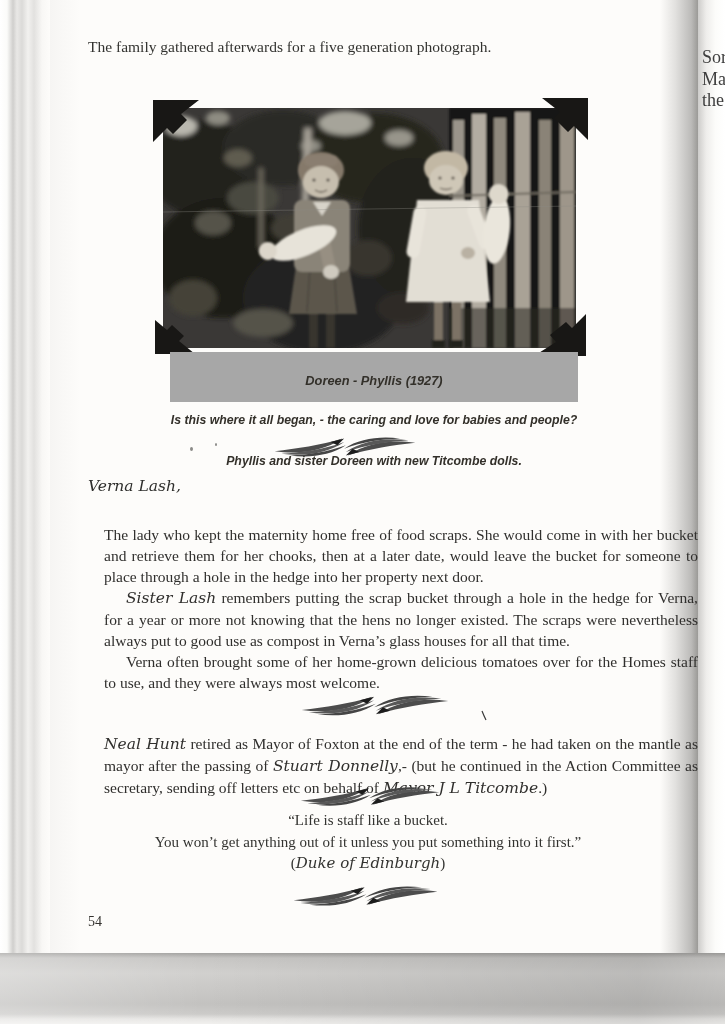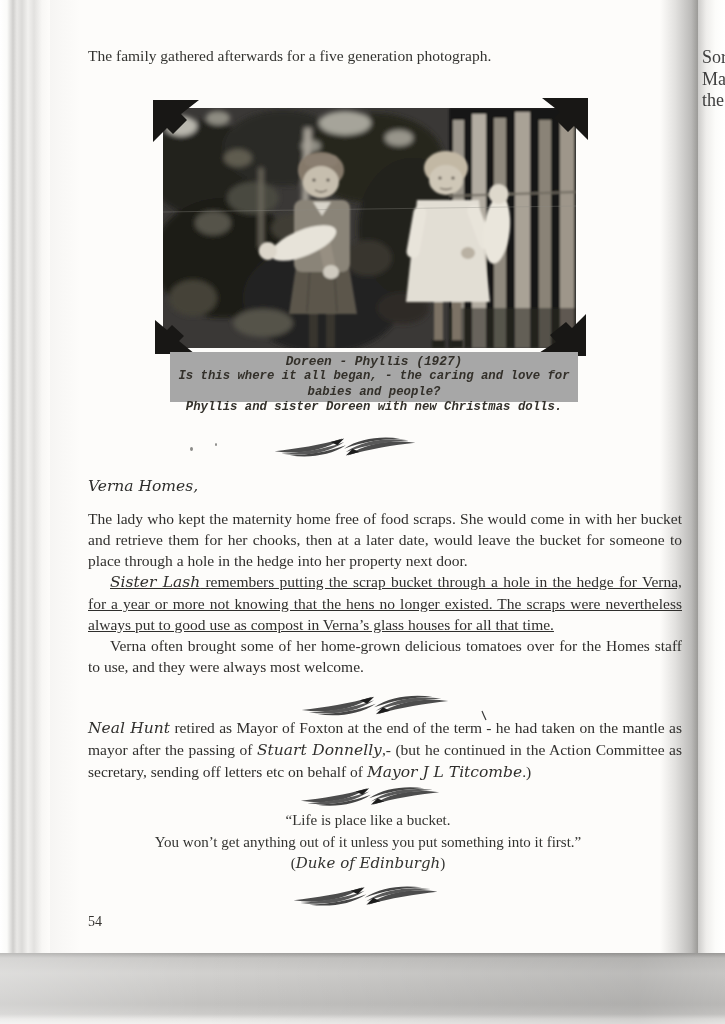--- a/index.html
+++ b/index.html
@@ -37,53 +37,53 @@
     position:absolute;left:0;top:953px;width:725px;height:71px;
     background:linear-gradient(180deg,#a2a19f 0px,#c7c6c4 5px,#d1d0ce 28%,#c3c2c0 72%,
       #cccbc9 86%,#e7e6e4 93%,#f1f0ee 100%);
   }
   .bottom-band::after{
     content:"";position:absolute;inset:0;
     background:linear-gradient(90deg,rgba(255,255,255,0.28) 0,rgba(0,0,0,0) 28%,rgba(0,0,0,0.10) 88%,rgba(0,0,0,0.05) 100%);
   }
 
   .intro{
-    position:absolute;left:88px;top:45px;width:566px;
+    position:absolute;left:88px;top:36px;width:566px;
     font-size:15.5px;line-height:21.5px;color:#333330;
   }
 
   
   .photo-wrap{position:absolute;left:163px;top:108px;width:413px;height:240px;}
   .photo-wrap svg.photo{position:absolute;inset:0;width:100%;height:100%;}
   .corner{position:absolute;}
   .corner svg{display:block;width:100%;height:100%;}
   .corner.tl{left:-10px;top:-8px;width:46px;height:44px;}
   .corner.tr{right:-12px;top:-10px;width:52px;height:44px;}
   .corner.bl{left:-8px;bottom:-6px;width:40px;height:34px;}
   .corner.br{right:-10px;bottom:-8px;width:52px;height:42px;}
 
   .caption{
     position:absolute;left:170px;top:352px;width:408px;height:50px;
     background:#a7a7a7;text-align:center;color:#33302a;
-    font-family:Liberation Mono, monospace;font-style:italic;
-    padding-top:2px;box-sizing:border-box;
+    font-family:Liberation Sans, sans-serif;font-style:italic;
+    padding-top:21px;box-sizing:border-box;
   }
   .caption .t{font-size:12.8px;line-height:15px;font-weight:700;}
-  .caption .l{font-size:12.3px;line-height:15.5px;font-weight:600;}
+  .caption .l{font-size:12.3px;line-height:15.5px;font-weight:600;margin-top:25px;}
 
   .flourish{position:absolute;}
   .flourish svg{display:block;width:100%;height:100%;}
 
   .verna-heading{
     position:absolute;left:88px;top:477px;font-family:"DejaVu Serif", serif;
     font-style:italic;font-size:15.5px;color:#2e2e2c;
   }
   .body-par{
     position:absolute;left:88px;width:594px;text-align:justify;
-    font-size:15.5px;line-height:21px;color:#302f2d;margin:0;
+    font-size:15.5px;line-height:21px;color:#302f2d;margin:16px;
   }
   .indent{text-indent:22px;}
   .ital{font-family:"DejaVu Serif", serif;font-style:italic;}
 
   .quote{
     position:absolute;left:88px;top:810px;width:560px;text-align:center;
     font-size:15px;line-height:21.5px;color:#333330;
   }
 
   .page-number{position:absolute;left:88px;top:914px;font-size:14px;color:#33312e;}
@@ -221,21 +221,21 @@
     <div class="corner br">
       <svg viewBox="0 0 52 42">
           <polygon points="52,0 52,42 0,42 22,28 16,21 32,8 38,14" fill="#181715"></polygon>
         </svg>
     </div>
   </div>
 
   <div class="caption">
     <div class="t">Doreen - Phyllis (1927)</div>
     <div class="l">Is this where it all began, - the caring and love for babies and people?</div>
-    <div class="l">Phyllis and sister Doreen with new Christmas dolls.</div>
+    <div class="l">Phyllis and sister Doreen with new Titcombe dolls.</div>
   </div>
 
   <svg width="0" height="0" style="position:absolute">
     <defs>
       <g id="swashL">
         <path d="M2,20 C28,24 58,21 82,5 C56,13 28,17 2,20 Z" fill="#4c4c4c"></path>
         <path d="M10,23 C36,26 64,23 84,9 C60,18 34,21 10,23 Z" fill="#585858"></path>
         <path d="M20,25 C44,28 68,25 86,13 C64,21 44,24 20,25 Z" fill="#454545"></path>
         <path d="M68,9 L84,5 L76,13 Z" fill="#1c1c1c"></path>
       </g>
@@ -248,25 +248,25 @@
 
   <div class="flourish" style="left:273px;top:434px;width:144px;height:26px;">
     <svg viewBox="0 0 170 30">
         <use href="#flourish-pair"></use>
       </svg>
   </div>
 
   <div class="speck" style="left:190px;top:447px;width:3px;height:4px;"></div>
   <div class="speck" style="left:215px;top:443px;width:2px;height:3px;"></div>
 
-  <div class="verna-heading">Verna Homes,</div>
+  <div class="verna-heading">Verna Lash,</div>
 
   <p class="body-par" style="top:508px;">The lady who kept the maternity home free of food scraps. She would come in with her bucket and retrieve them for her chooks, then at a later date, would leave the bucket for someone to place through a hole in the hedge into her property next door.</p>
 
-  <p class="body-par indent" style="top:571px;text-decoration:underline;"><span class="ital">Sister Lash</span><span> remembers putting the scrap bucket through a hole in the hedge for Verna, for a year or more not knowing that the hens no longer existed.  The scraps were nevertheless always put to good use as compost in Verna’s glass houses for all that time.</span></p>
+  <p class="body-par indent" style="top:571px;"><span class="ital">Sister Lash</span><span> remembers putting the scrap bucket through a hole in the hedge for Verna, for a year or more not knowing that the hens no longer existed.  The scraps were nevertheless always put to good use as compost in Verna’s glass houses for all that time.</span></p>
 
   <p class="body-par indent" style="top:635px;">Verna often brought some of her home-grown delicious tomatoes over for the Homes staff to use, and they were always most welcome.</p>
 
   <div class="flourish" style="left:300px;top:692px;width:150px;height:27px;">
     <svg viewBox="0 0 170 30">
         <use href="#flourish-pair"></use>
       </svg>
   </div>
   <div class="artifact" style="left:480px;top:708px;width:8px;height:12px;">
     <svg viewBox="0 0 8 12">
@@ -276,21 +276,21 @@
 
   <p class="body-par" style="top:717px;"><span class="ital">Neal Hunt</span><span> retired as Mayor of Foxton at the end of the term - he had taken on the mantle as mayor after the passing of </span><span class="ital">Stuart Donnelly</span><span>,- (but he continued in the Action Committee as secretary, sending off letters etc on behalf of </span><span class="ital">Mayor J L Titcombe</span><span>.)</span></p>
 
   <div class="flourish" style="left:295px;top:784px;width:150px;height:25px;">
     <svg viewBox="0 0 170 30">
         <use href="#flourish-pair"></use>
       </svg>
   </div>
 
   <div class="quote">
-    <div>“Life is place like a bucket.</div>
+    <div>“Life is staff like a bucket.</div>
     <div>You won’t get anything out of it unless you put something into it first.”</div>
     <div><span>(</span><span class="ital">Duke of Edinburgh</span><span>)</span></div>
   </div>
 
   <div class="flourish" style="left:288px;top:883px;width:155px;height:26px;">
     <svg viewBox="0 0 170 30">
         <use href="#flourish-pair"></use>
       </svg>
   </div>
 

